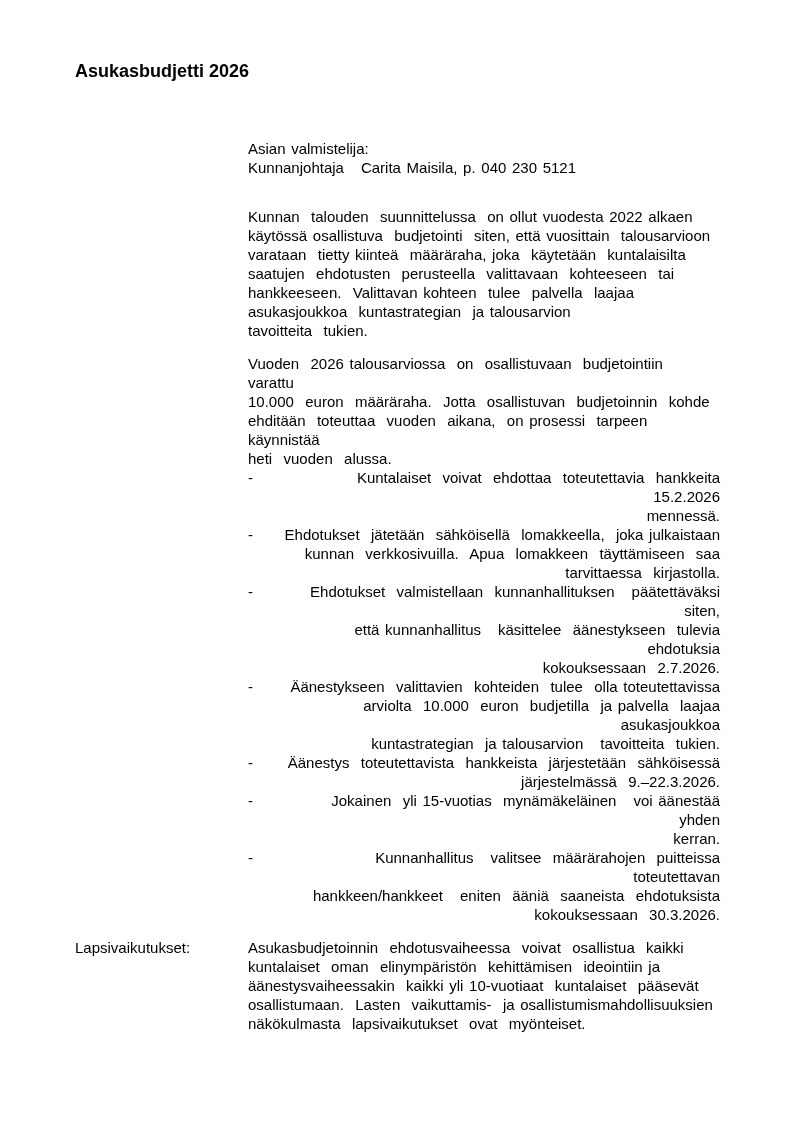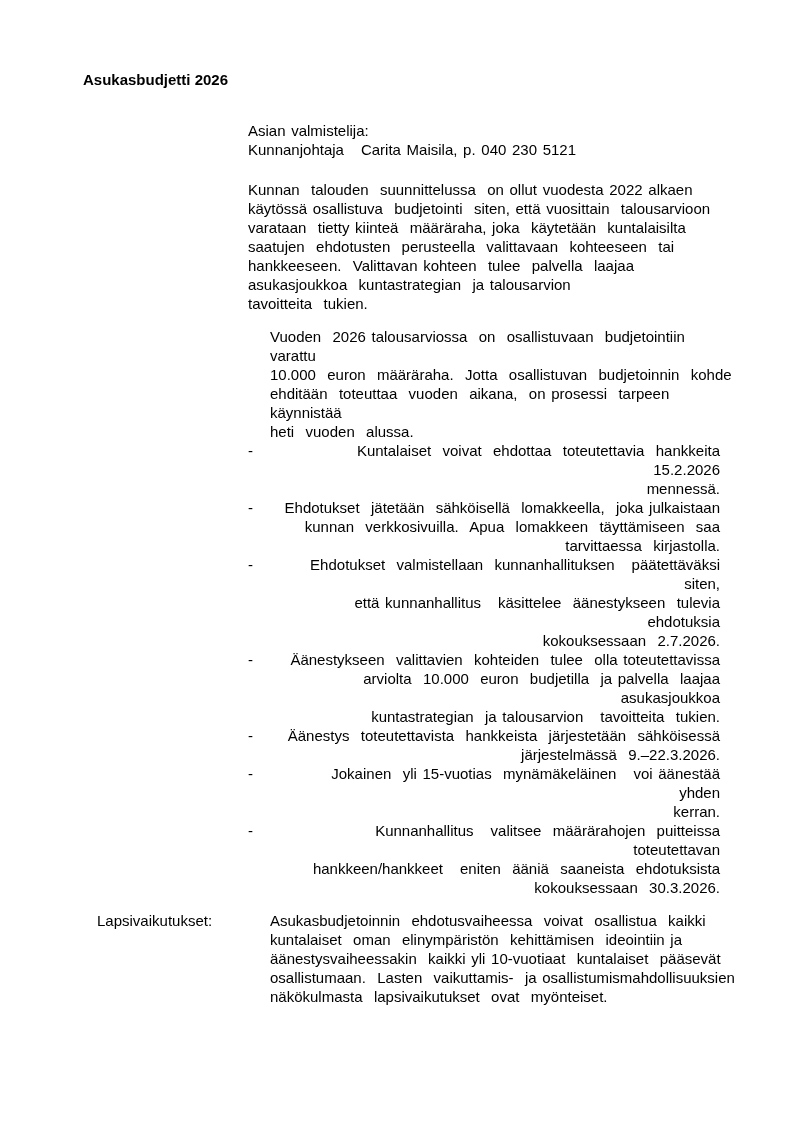--- a/index.html
+++ b/index.html
@@ -12,31 +12,31 @@
     padding: 62px 30px 0 75px;
     font-family: "Liberation Sans", sans-serif;
     font-size: 15px;
     line-height: 19px;
     color: #000000;
     overflow: hidden;
   }
   .pre { white-space: pre-wrap; word-spacing: 0.10em; }
   .doc-title {
     font-weight: bold;
-    font-size: 15px;
-    margin: 8px;
+    font-size: 18px;
+    margin: 0;
     white-space: pre-wrap;
   }
   .meta { margin-top: 24px; white-space: pre-wrap; }
   .row { display: flex; align-items: flex-start; }
   .label-col { flex: 0 0 173px; width: 173px; }
   .body-col { flex: 0 0 472px; width: 472px; }
-  .mt-preparer { margin-top: 32px; }
-  .mt-lg { margin-top: 21px; }
-  .mt-sm { margin-top: 14px; justify-content: center; }
+  .mt-preparer { margin-top: 58px; }
+  .mt-lg { margin-top: 30px; }
+  .mt-sm { margin-top: 14px; }
   .bullet { display: flex; align-items: flex-start; }
   .dash { flex: 0 0 35px; width: 35px; }
   .btext { flex: 1 1 auto; text-align: right; }
 </style>
 </head>
 <body>
 
 <div class="page">
 
   <h1 class="doc-title">Asukasbudjetti 2026</h1>

